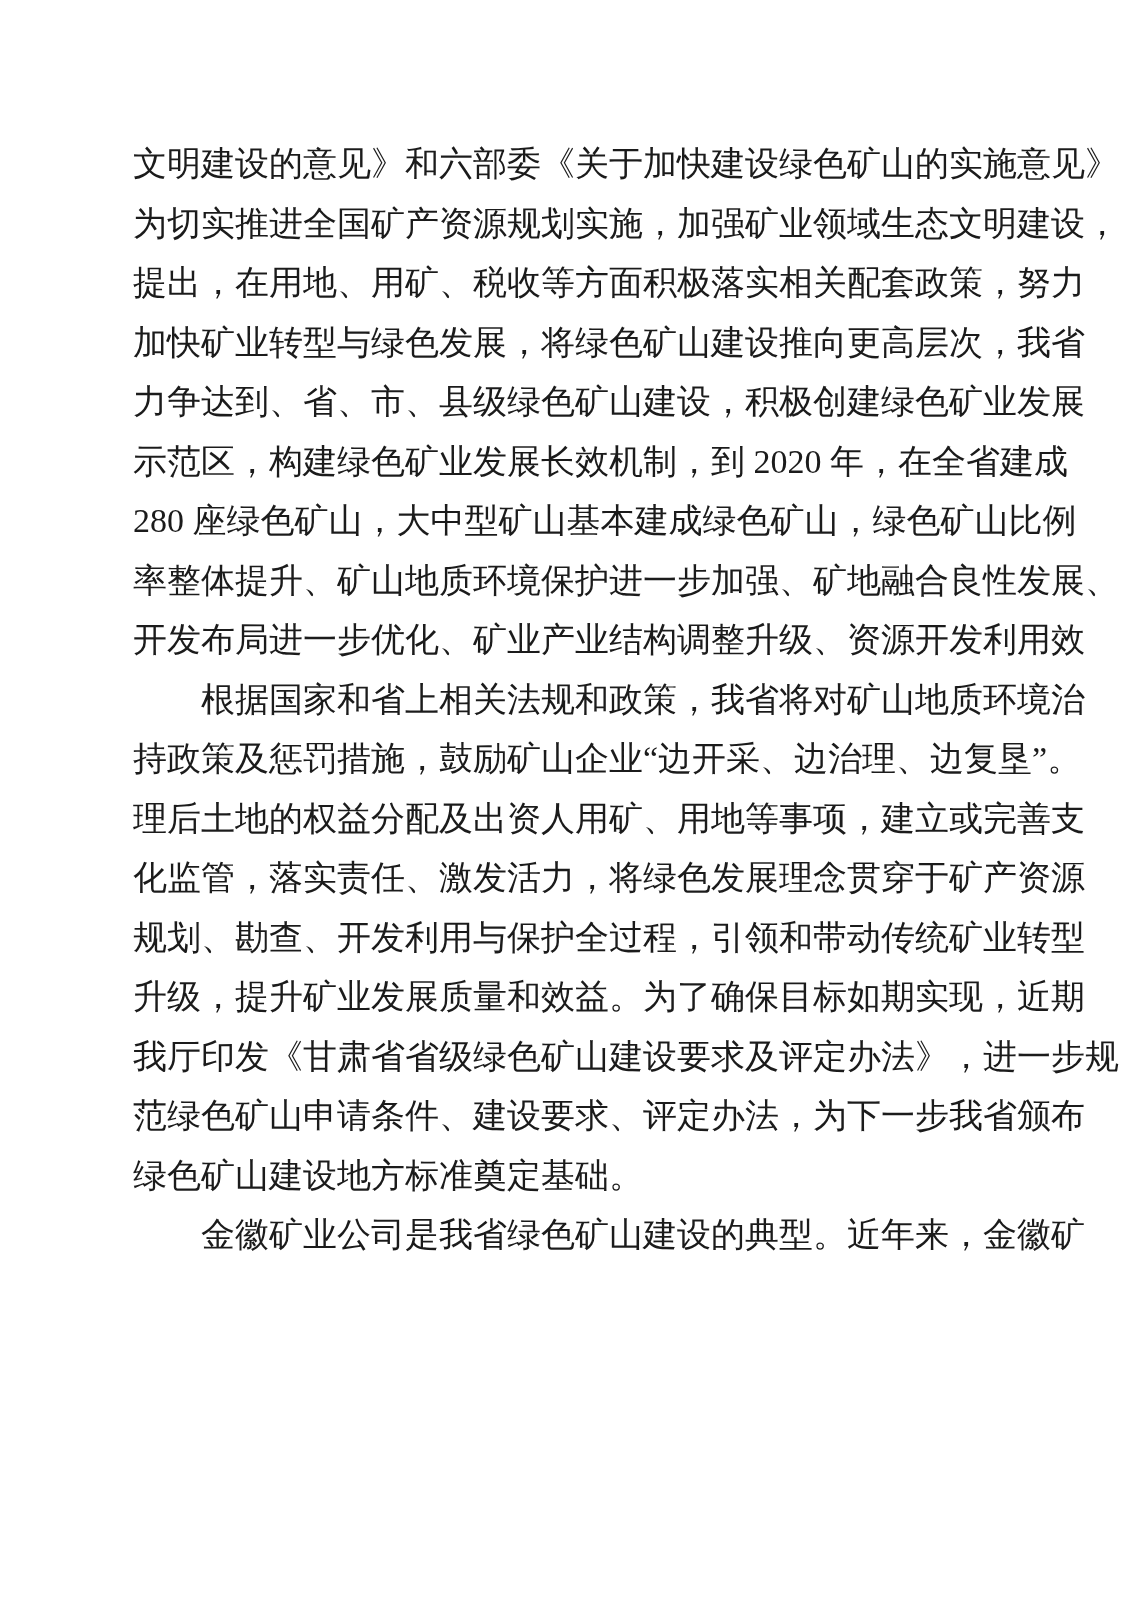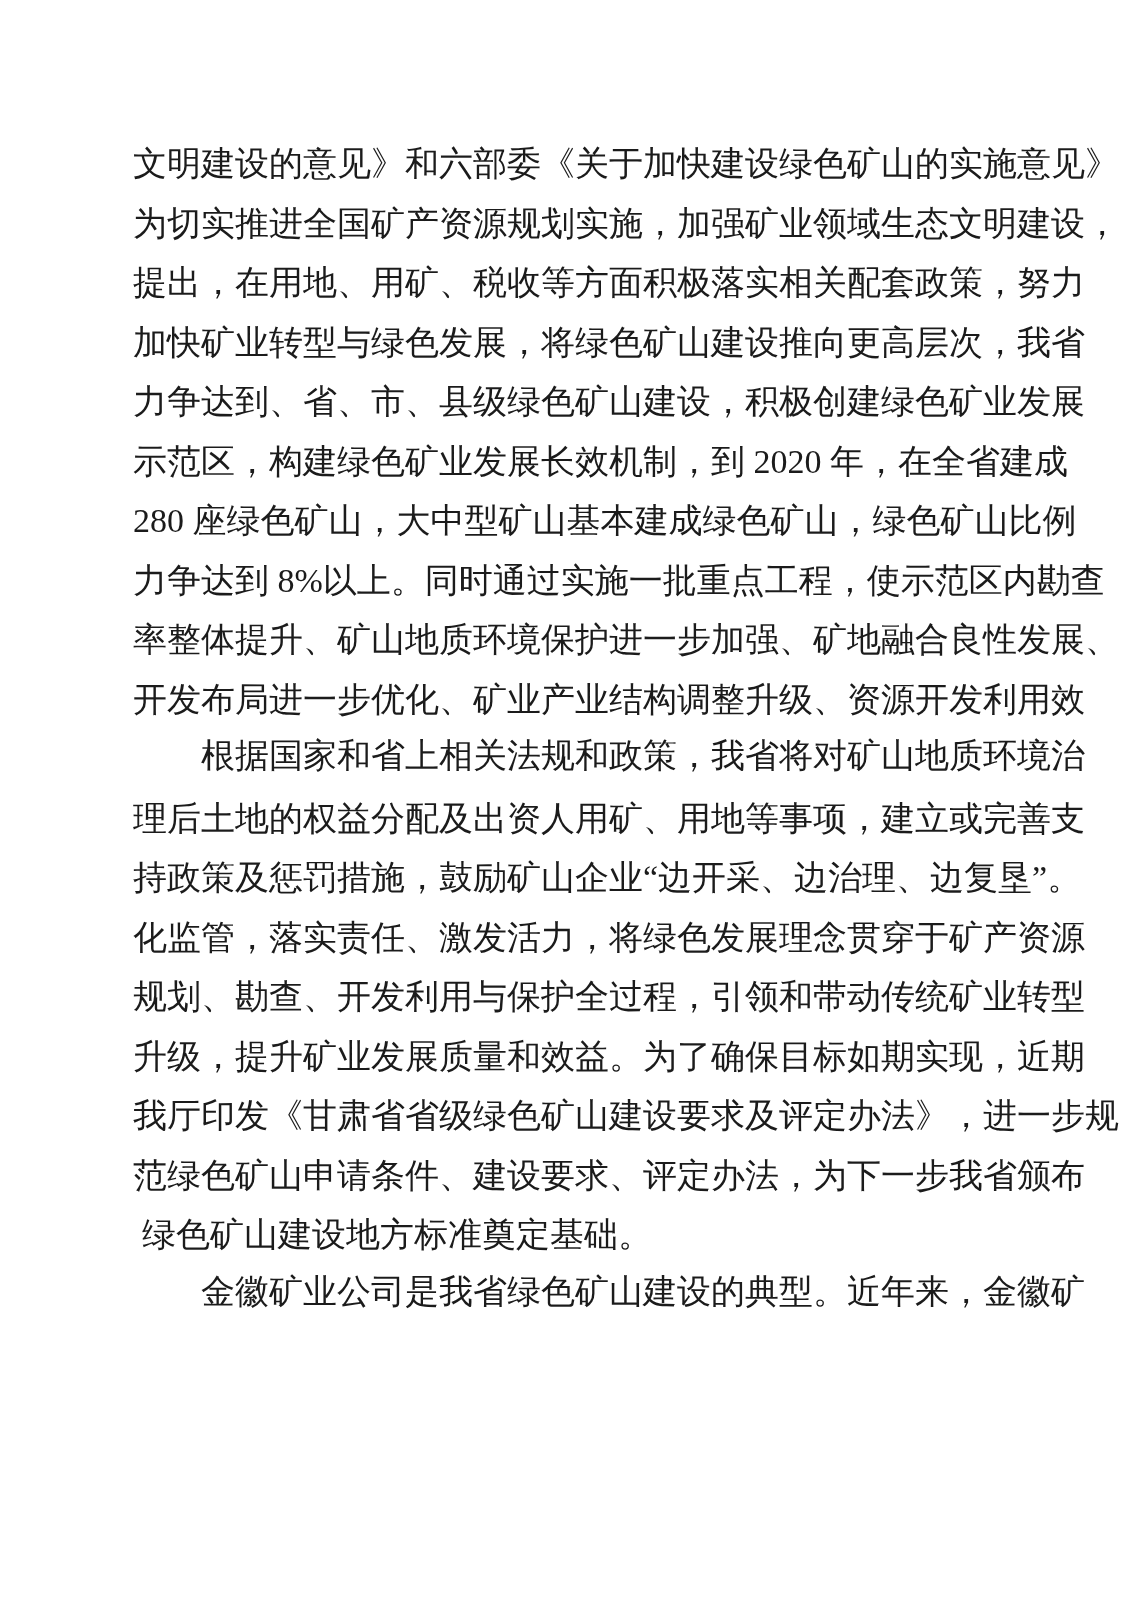--- a/index.html
+++ b/index.html
@@ -33,48 +33,45 @@
     font-weight: 400;
     text-rendering: optimizeLegibility;
   }
   .line.justified {
     text-align: justify;
     text-align-last: justify;
   }
   .line.plain {
     text-align: center;
     text-align-last: left;
-    margin-left: 9px;
   }
   .line.indented {
     text-indent: 68px;
-    font-family: Liberation Mono, monospace;
   }
 </style>
 </head>
 <body>
 
 <div class="page">
   <div class="text-body" style="color: rgb(27, 27, 27);">
       <div class="paragraph">
         <div class="line justified">文明建设的意见》和六部委《关于加快建设绿色矿山的实施意见》，</div>
         <div class="line justified">为切实推进全国矿产资源规划实施，加强矿业领域生态文明建设，</div>
         <div class="line justified">提出，在用地、用矿、税收等方面积极落实相关配套政策，努力</div>
         <div class="line justified">加快矿业转型与绿色发展，将绿色矿山建设推向更高层次，我省</div>
         <div class="line justified">力争达到、省、市、县级绿色矿山建设，积极创建绿色矿业发展</div>
         <div class="line justified">示范区，构建绿色矿业发展长效机制，到 2020 年，在全省建成</div>
         <div class="line justified">280 座绿色矿山，大中型矿山基本建成绿色矿山，绿色矿山比例</div>
-        <div class="line justified">力争达到 8%以上。同时通过实施一批重点工程，使示范区内勘查</div>
         <div class="line justified">率整体提升、矿山地质环境保护进一步加强、矿地融合良性发展、</div>
         <div class="line justified">开发布局进一步优化、矿业产业结构调整升级、资源开发利用效</div>
       </div>
       <div class="paragraph">
         <div class="line justified indented">根据国家和省上相关法规和政策，我省将对矿山地质环境治</div>
+        <div class="line justified">持政策及惩罚措施，鼓励矿山企业“边开采、边治理、边复垦”。</div>
         <div class="line justified">理后土地的权益分配及出资人用矿、用地等事项，建立或完善支</div>
-        <div class="line justified">持政策及惩罚措施，鼓励矿山企业“边开采、边治理、边复垦”。</div>
         <div class="line justified">化监管，落实责任、激发活力，将绿色发展理念贯穿于矿产资源</div>
         <div class="line justified">规划、勘查、开发利用与保护全过程，引领和带动传统矿业转型</div>
         <div class="line justified">升级，提升矿业发展质量和效益。为了确保目标如期实现，近期</div>
         <div class="line justified">我厅印发《甘肃省省级绿色矿山建设要求及评定办法》，进一步规</div>
         <div class="line justified">范绿色矿山申请条件、建设要求、评定办法，为下一步我省颁布</div>
         <div class="line plain">绿色矿山建设地方标准奠定基础。</div>
       </div>
       <div class="paragraph">
         <div class="line justified indented">金徽矿业公司是我省绿色矿山建设的典型。近年来，金徽矿</div>
       </div>

